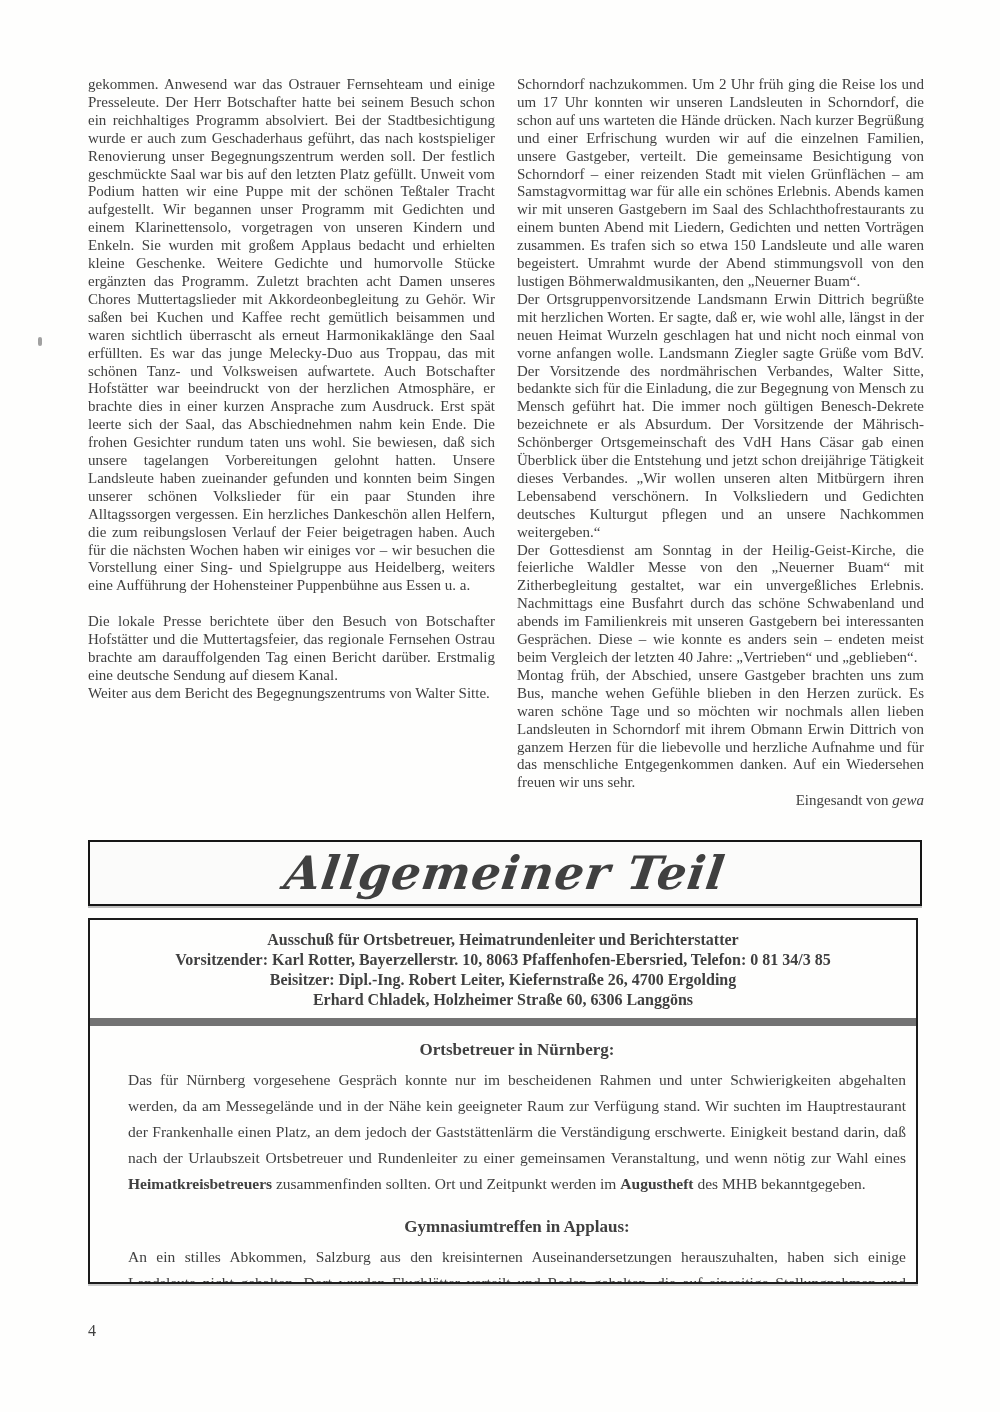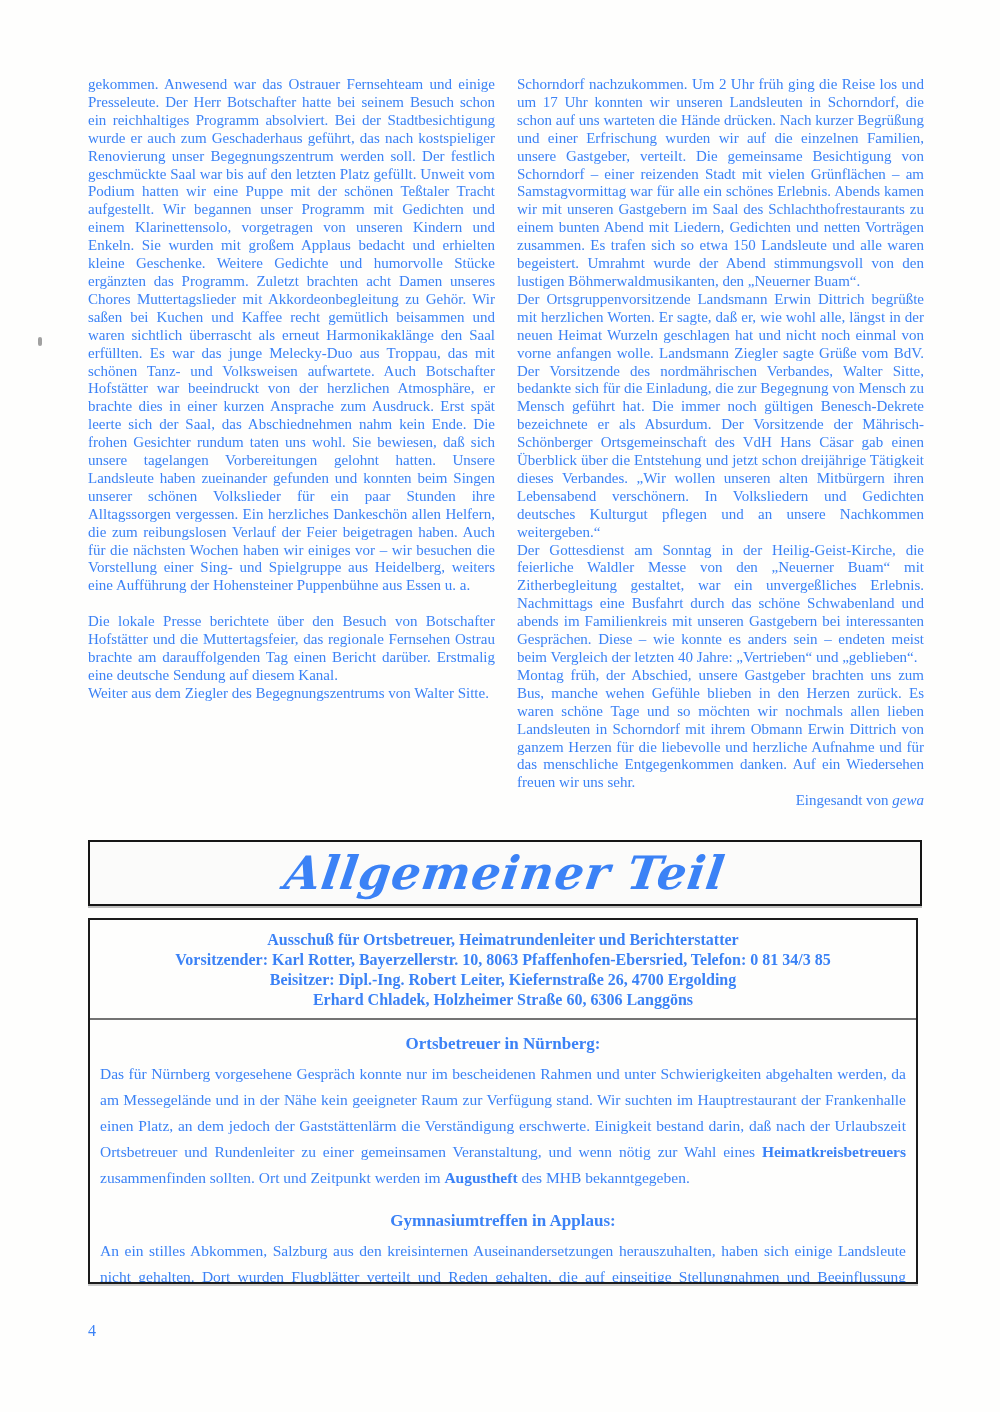--- a/index.html
+++ b/index.html
@@ -2,21 +2,21 @@
 <html><head>
 <meta charset="utf-8">
 <style>
   html, body { margin: 0; padding: 0; background: #e8e8e8; }
   .page {
     position: relative;
     width: 1000px;
     height: 1412px;
     margin: 0 auto;
     background: #fefefd;
-    color: #3b82f6;
+    color: #404040;
     font-family: "Liberation Serif", serif;
     overflow: hidden;
     text-decoration: underline;
   }
   .columns {
     position: absolute;
     left: 88px;
     top: 76px;
     width: 836px;
     height: 762px;
@@ -67,23 +67,23 @@
     background: #fefefd;
     box-sizing: border-box;
     overflow: hidden;
   }
   .box-header {
     text-align: center;
     font-weight: bold;
     font-size: 16px;
     line-height: 20px;
     padding: 10px 8px 8px;
-    border-bottom: 2px solid #737373;
+    border-bottom: 8px solid #737373;
   }
-  .box-section { padding: 0 10px; }
+  .box-section { padding: 0 10px; margin-left: 28px; }
   .section-heading {
     text-align: center;
     font-weight: bold;
     font-size: 17px;
     margin: 14px 0 7px;
   }
   .section-heading.second { margin-top: 20px; }
   .section-body {
     text-align: justify;
     font-size: 15.5px;
@@ -111,21 +111,21 @@
 <body>
 
 <div class="page">
 
   <div class="artifact"></div>
 
   <div class="columns">
     <div class="col">
       <p>gekommen. Anwesend war das Ostrauer Fernsehteam und einige Presseleute. Der Herr Botschafter hatte bei seinem Besuch schon ein reichhaltiges Programm absolviert. Bei der Stadtbesichtigung wurde er auch zum Geschaderhaus geführt, das nach kostspieliger Renovierung unser Begegnungszentrum werden soll. Der festlich geschmückte Saal war bis auf den letzten Platz gefüllt. Unweit vom Podium hatten wir eine Puppe mit der schönen Teßtaler Tracht aufgestellt. Wir begannen unser Programm mit Gedichten und einem Klarinettensolo, vorgetragen von unseren Kindern und Enkeln. Sie wurden mit großem Applaus bedacht und erhielten kleine Geschenke. Weitere Gedichte und humorvolle Stücke ergänzten das Programm. Zuletzt brachten acht Damen unseres Chores Muttertagslieder mit Akkordeonbegleitung zu Gehör. Wir saßen bei Kuchen und Kaffee recht gemütlich beisammen und waren sichtlich überrascht als erneut Harmonikaklänge den Saal erfüllten. Es war das junge Melecky-Duo aus Troppau, das mit schönen Tanz- und Volksweisen aufwartete. Auch Botschafter Hofstätter war beeindruckt von der herzlichen Atmosphäre, er brachte dies in einer kurzen Ansprache zum Ausdruck. Erst spät leerte sich der Saal, das Abschiednehmen nahm kein Ende. Die frohen Gesichter rundum taten uns wohl. Sie bewiesen, daß sich unsere tagelangen Vorbereitungen gelohnt hatten. Unsere Landsleute haben zueinander gefunden und konnten beim Singen unserer schönen Volkslieder für ein paar Stunden ihre Alltagssorgen vergessen. Ein herzliches Dankeschön allen Helfern, die zum reibungslosen Verlauf der Feier beigetragen haben. Auch für die nächsten Wochen haben wir einiges vor – wir besuchen die Vorstellung einer Sing- und Spielgruppe aus Heidelberg, weiters eine Aufführung der Hohensteiner Puppenbühne aus Essen u. a.</p>
       <p class="gap-top">Die lokale Presse berichtete über den Besuch von Botschafter Hofstätter und die Muttertagsfeier, das regionale Fernsehen Ostrau brachte am darauffolgenden Tag einen Bericht darüber. Erstmalig eine deutsche Sendung auf diesem Kanal.</p>
-      <p>Weiter aus dem Ziegler des Begegnungszentrums von Walter Sitte.</p>
+      <p>Weiter aus dem Bericht des Begegnungszentrums von Walter Sitte.</p>
     </div>
     <div class="col">
       <p>Schorndorf nachzukommen. Um 2 Uhr früh ging die Reise los und um 17 Uhr konnten wir unseren Landsleuten in Schorndorf, die schon auf uns warteten die Hände drücken. Nach kurzer Begrüßung und einer Erfrischung wurden wir auf die einzelnen Familien, unsere Gastgeber, verteilt. Die gemeinsame Besichtigung von Schorndorf – einer reizenden Stadt mit vielen Grünflächen – am Samstagvormittag war für alle ein schönes Erlebnis. Abends kamen wir mit unseren Gastgebern im Saal des Schlachthofrestaurants zu einem bunten Abend mit Liedern, Gedichten und netten Vorträgen zusammen. Es trafen sich so etwa 150 Landsleute und alle waren begeistert. Umrahmt wurde der Abend stimmungsvoll von den lustigen Böhmerwaldmusikanten, den „Neuerner Buam“.</p>
       <p>Der Ortsgruppenvorsitzende Landsmann Erwin Dittrich begrüßte mit herzlichen Worten. Er sagte, daß er, wie wohl alle, längst in der neuen Heimat Wurzeln geschlagen hat und nicht noch einmal von vorne anfangen wolle. Landsmann Ziegler sagte Grüße vom BdV. Der Vorsitzende des nordmährischen Verbandes, Walter Sitte, bedankte sich für die Einladung, die zur Begegnung von Mensch zu Mensch geführt hat. Die immer noch gültigen Benesch-Dekrete bezeichnete er als Absurdum. Der Vorsitzende der Mährisch-Schönberger Ortsgemeinschaft des VdH Hans Cäsar gab einen Überblick über die Entstehung und jetzt schon dreijährige Tätigkeit dieses Verbandes. „Wir wollen unseren alten Mitbürgern ihren Lebensabend verschönern. In Volksliedern und Gedichten deutsches Kulturgut pflegen und an unsere Nachkommen weitergeben.“</p>
       <p>Der Gottesdienst am Sonntag in der Heilig-Geist-Kirche, die feierliche Waldler Messe von den „Neuerner Buam“ mit Zitherbegleitung gestaltet, war ein unvergeßliches Erlebnis. Nachmittags eine Busfahrt durch das schöne Schwabenland und abends im Familienkreis mit unseren Gastgebern bei interessanten Gesprächen. Diese – wie konnte es anders sein – endeten meist beim Vergleich der letzten 40 Jahre: „Vertrieben“ und „geblieben“.</p>
       <p>Montag früh, der Abschied, unsere Gastgeber brachten uns zum Bus, manche wehen Gefühle blieben in den Herzen zurück. Es waren schöne Tage und so möchten wir nochmals allen lieben Landsleuten in Schorndorf mit ihrem Obmann Erwin Dittrich von ganzem Herzen für die liebevolle und herzliche Aufnahme und für das menschliche Entgegenkommen danken. Auf ein Wiedersehen freuen wir uns sehr.</p>
       <p class="sig-line"><span>Eingesandt von </span><span class="italic">gewa</span></p>
     </div>
   </div>
 

